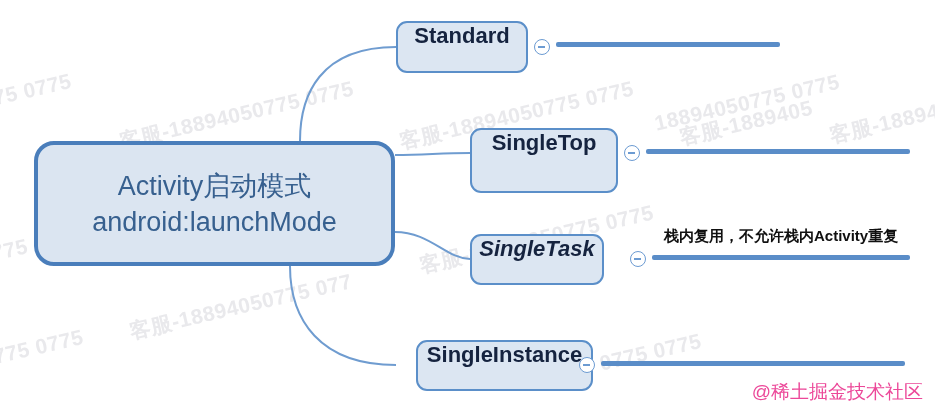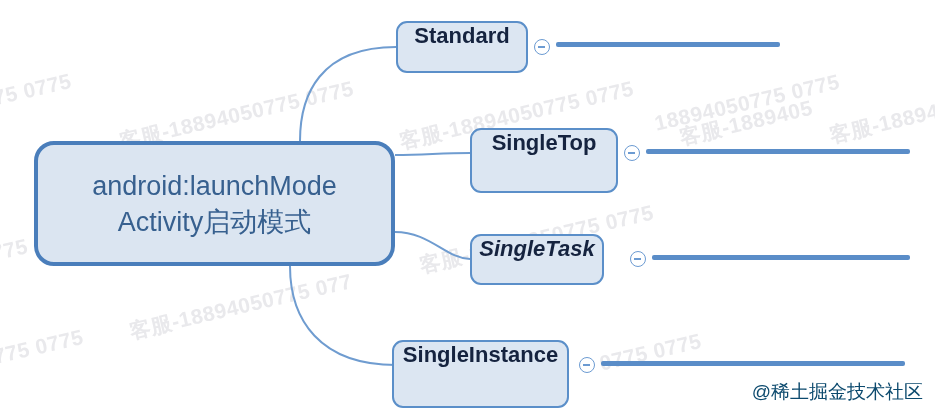--- a/index.html
+++ b/index.html
@@ -124,21 +124,21 @@
     background: #5a8dc8;
     border-radius: 2px;
     z-index: 2;
   }
 
   
   .site-wm {
     position: absolute;
     right: 12px;
     bottom: 6px;
-    color: #0c4a6e;
+    color: #ec4899;
     font-size: 19px;
     white-space: nowrap;
     z-index: 5;
   }
 </style>
 </head>
 <body>
 
 <div id="canvas">
 
@@ -160,43 +160,44 @@
   <svg id="wires" width="935" height="411">
     <g fill="none" stroke="#6f9cd0" stroke-width="2">
       <path d="M 300 141 C 300 95 320 47 396 47"></path>
       <path d="M 395 155 C 425 155 440 153 470 153"></path>
       <path d="M 395 232 C 430 232 445 258 470 259"></path>
       <path d="M 290 266 C 290 320 320 365 396 365"></path>
     </g>
   </svg>
 
   <div class="root-node">
+    <div class="root-line">Activity启动模式</div>
     <div class="root-line">android:launchMode</div>
-    <div class="root-line">Activity启动模式</div>
   </div>
 
   <div class="mode-node" style="left:396px; top:21px; width:132px; height:52px;">
     <span class="mode-label">Standard</span>
   </div>
   <div class="toggle" style="left:534px; top:39px;"></div>
   <div class="bar" style="left:556px; top:42px; width:224px;"></div>
 
   <div class="mode-node" style="left:470px; top:128px; width:148px; height:65px;">
     <span class="mode-label">SingleTop</span>
   </div>
   <div class="toggle" style="left:624px; top:145px;"></div>
   <div class="bar" style="left:646px; top:149px; width:264px;"></div>
 
   <div class="mode-node" style="left:470px; top:234px; width:134px; height:51px;font-style:italic;">
     <span class="mode-label">SingleTask</span>
   </div>
   <div class="toggle" style="left:630px; top:251px;"></div>
+  <div class="desc" style="left:664px; top:227px;">栈内复用，不允许栈内Activity重复</div>
   <div class="bar" style="left:652px; top:255px; width:258px;"></div>
 
-  <div class="mode-node" style="left:392px; top:340px; width:177px; height:68px;">
+  <div class="mode-node" style="left:416px; top:340px; width:177px; height:51px;">
     <span class="mode-label">SingleInstance</span>
   </div>
   <div class="toggle" style="left:579px; top:357px;"></div>
   <div class="bar" style="left:601px; top:361px; width:304px;"></div>
 
   <div class="site-wm">@稀土掘金技术社区</div>
 
 </div>
 
 </body></html>

